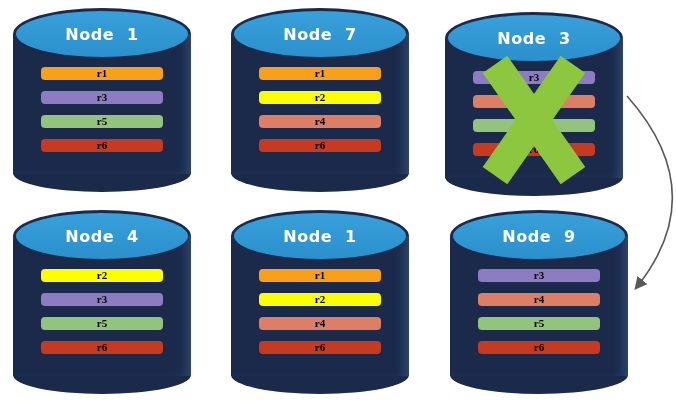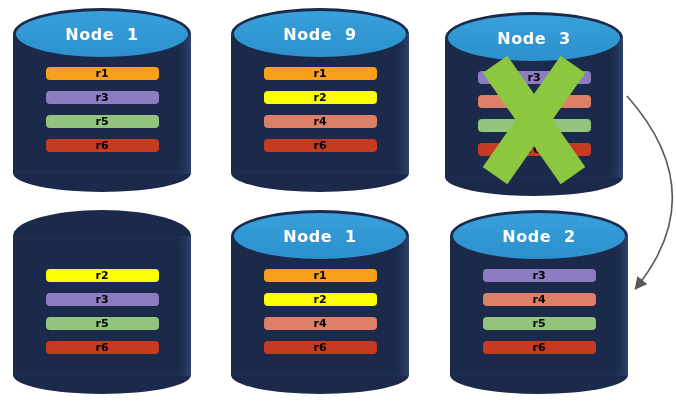--- a/index.html
+++ b/index.html
@@ -15,23 +15,23 @@
   .cyl-rim{position:absolute;left:0;right:0;top:0;height:52px;border-radius:50%;background:#1B2A4B;}
   .cyl-bottom{position:absolute;left:0;right:0;bottom:0;height:38px;border-radius:50%;background:#1B2A4B;}
   .cyl-body{position:absolute;left:0;right:0;top:26px;bottom:18px;background:#1B2A4B;
             box-shadow:inset -9px 0 12px -6px rgba(95,135,195,0.40);}
   .cyl-face{position:absolute;left:3px;right:3px;top:3px;height:46px;border-radius:50%;
             background:linear-gradient(180deg,#38A0DA 0%,#2B90CC 100%);
             display:flex;align-items:center;justify-content:center;}
   .title{color:#ffffff;font-weight:bold;font-size:16px;letter-spacing:0.5px;word-spacing:7px;}
   .bars{position:absolute;left:0;right:0;top:59px;display:flex;flex-direction:column;
         align-items:center;gap:11px;}
-  .bar{width:113px;height:13px;border-radius:4px;background:#888;
+  .bar{width:122px;height:13px;border-radius:4px;background:#888;
        display:flex;align-items:center;justify-content:center;
-       color:#000;font-weight:bold;font-size:11px;line-height:13px;}
+       color:#000;font-weight:bold;font-size:11px;line-height:13px;font-family:Liberation Serif, serif;}
   .x-mark{position:absolute;left:50%;top:108px;width:0;height:0;z-index:5;}
   .x-arm{position:absolute;left:0;top:0;width:136px;height:30px;background:#8DC63F;}
   .x-arm.a1{transform:translate(-50%,-50%) rotate(55deg);}
   .x-arm.a2{transform:translate(-50%,-50%) rotate(-55deg);}
   .arrow-layer{position:absolute;left:0;top:0;width:676px;height:402px;pointer-events:none;}
 </style>
 </head>
 <body>
 
 <div class="canvas">
@@ -49,21 +49,21 @@
       <div class="bar" style="background: rgb(147, 196, 125);">r5</div>
       <div class="bar" style="background: rgb(197, 58, 33);">r6</div>
     </div>
   </div>
 
   <div class="node n1">
     <div class="cyl-rim"></div>
     <div class="cyl-bottom"></div>
     <div class="cyl-body"></div>
     <div class="cyl-face">
-      <span class="title">Node 9</span>
+      <span class="title">Node 7</span>
     </div>
     <div class="bars">
       <div class="bar" style="background: rgb(249, 160, 27);">r1</div>
       <div class="bar" style="background: rgb(252, 255, 0);">r2</div>
       <div class="bar" style="background: rgb(221, 126, 102);">r4</div>
       <div class="bar" style="background: rgb(197, 58, 33);">r6</div>
     </div>
   </div>
 
   <div class="node n2">
@@ -82,20 +82,23 @@
     <div class="x-mark">
       <div class="x-arm a1" style="background: rgb(141, 198, 63);"></div>
       <div class="x-arm a2" style="background: rgb(141, 198, 63);"></div>
     </div>
   </div>
 
   <div class="node n3">
     <div class="cyl-rim"></div>
     <div class="cyl-bottom"></div>
     <div class="cyl-body"></div>
+    <div class="cyl-face">
+      <span class="title">Node 4</span>
+    </div>
     <div class="bars">
       <div class="bar" style="background: rgb(252, 255, 0);">r2</div>
       <div class="bar" style="background: rgb(142, 124, 195);">r3</div>
       <div class="bar" style="background: rgb(147, 196, 125);">r5</div>
       <div class="bar" style="background: rgb(197, 58, 33);">r6</div>
     </div>
   </div>
 
   <div class="node n4">
     <div class="cyl-rim"></div>
@@ -110,21 +113,21 @@
       <div class="bar" style="background: rgb(221, 126, 102);">r4</div>
       <div class="bar" style="background: rgb(197, 58, 33);">r6</div>
     </div>
   </div>
 
   <div class="node n5">
     <div class="cyl-rim"></div>
     <div class="cyl-bottom"></div>
     <div class="cyl-body"></div>
     <div class="cyl-face">
-      <span class="title">Node 2</span>
+      <span class="title">Node 9</span>
     </div>
     <div class="bars">
       <div class="bar" style="background: rgb(142, 124, 195);">r3</div>
       <div class="bar" style="background: rgb(221, 126, 102);">r4</div>
       <div class="bar" style="background: rgb(147, 196, 125);">r5</div>
       <div class="bar" style="background: rgb(197, 58, 33);">r6</div>
     </div>
   </div>
 
   <svg class="arrow-layer" viewBox="0 0 676 402">

